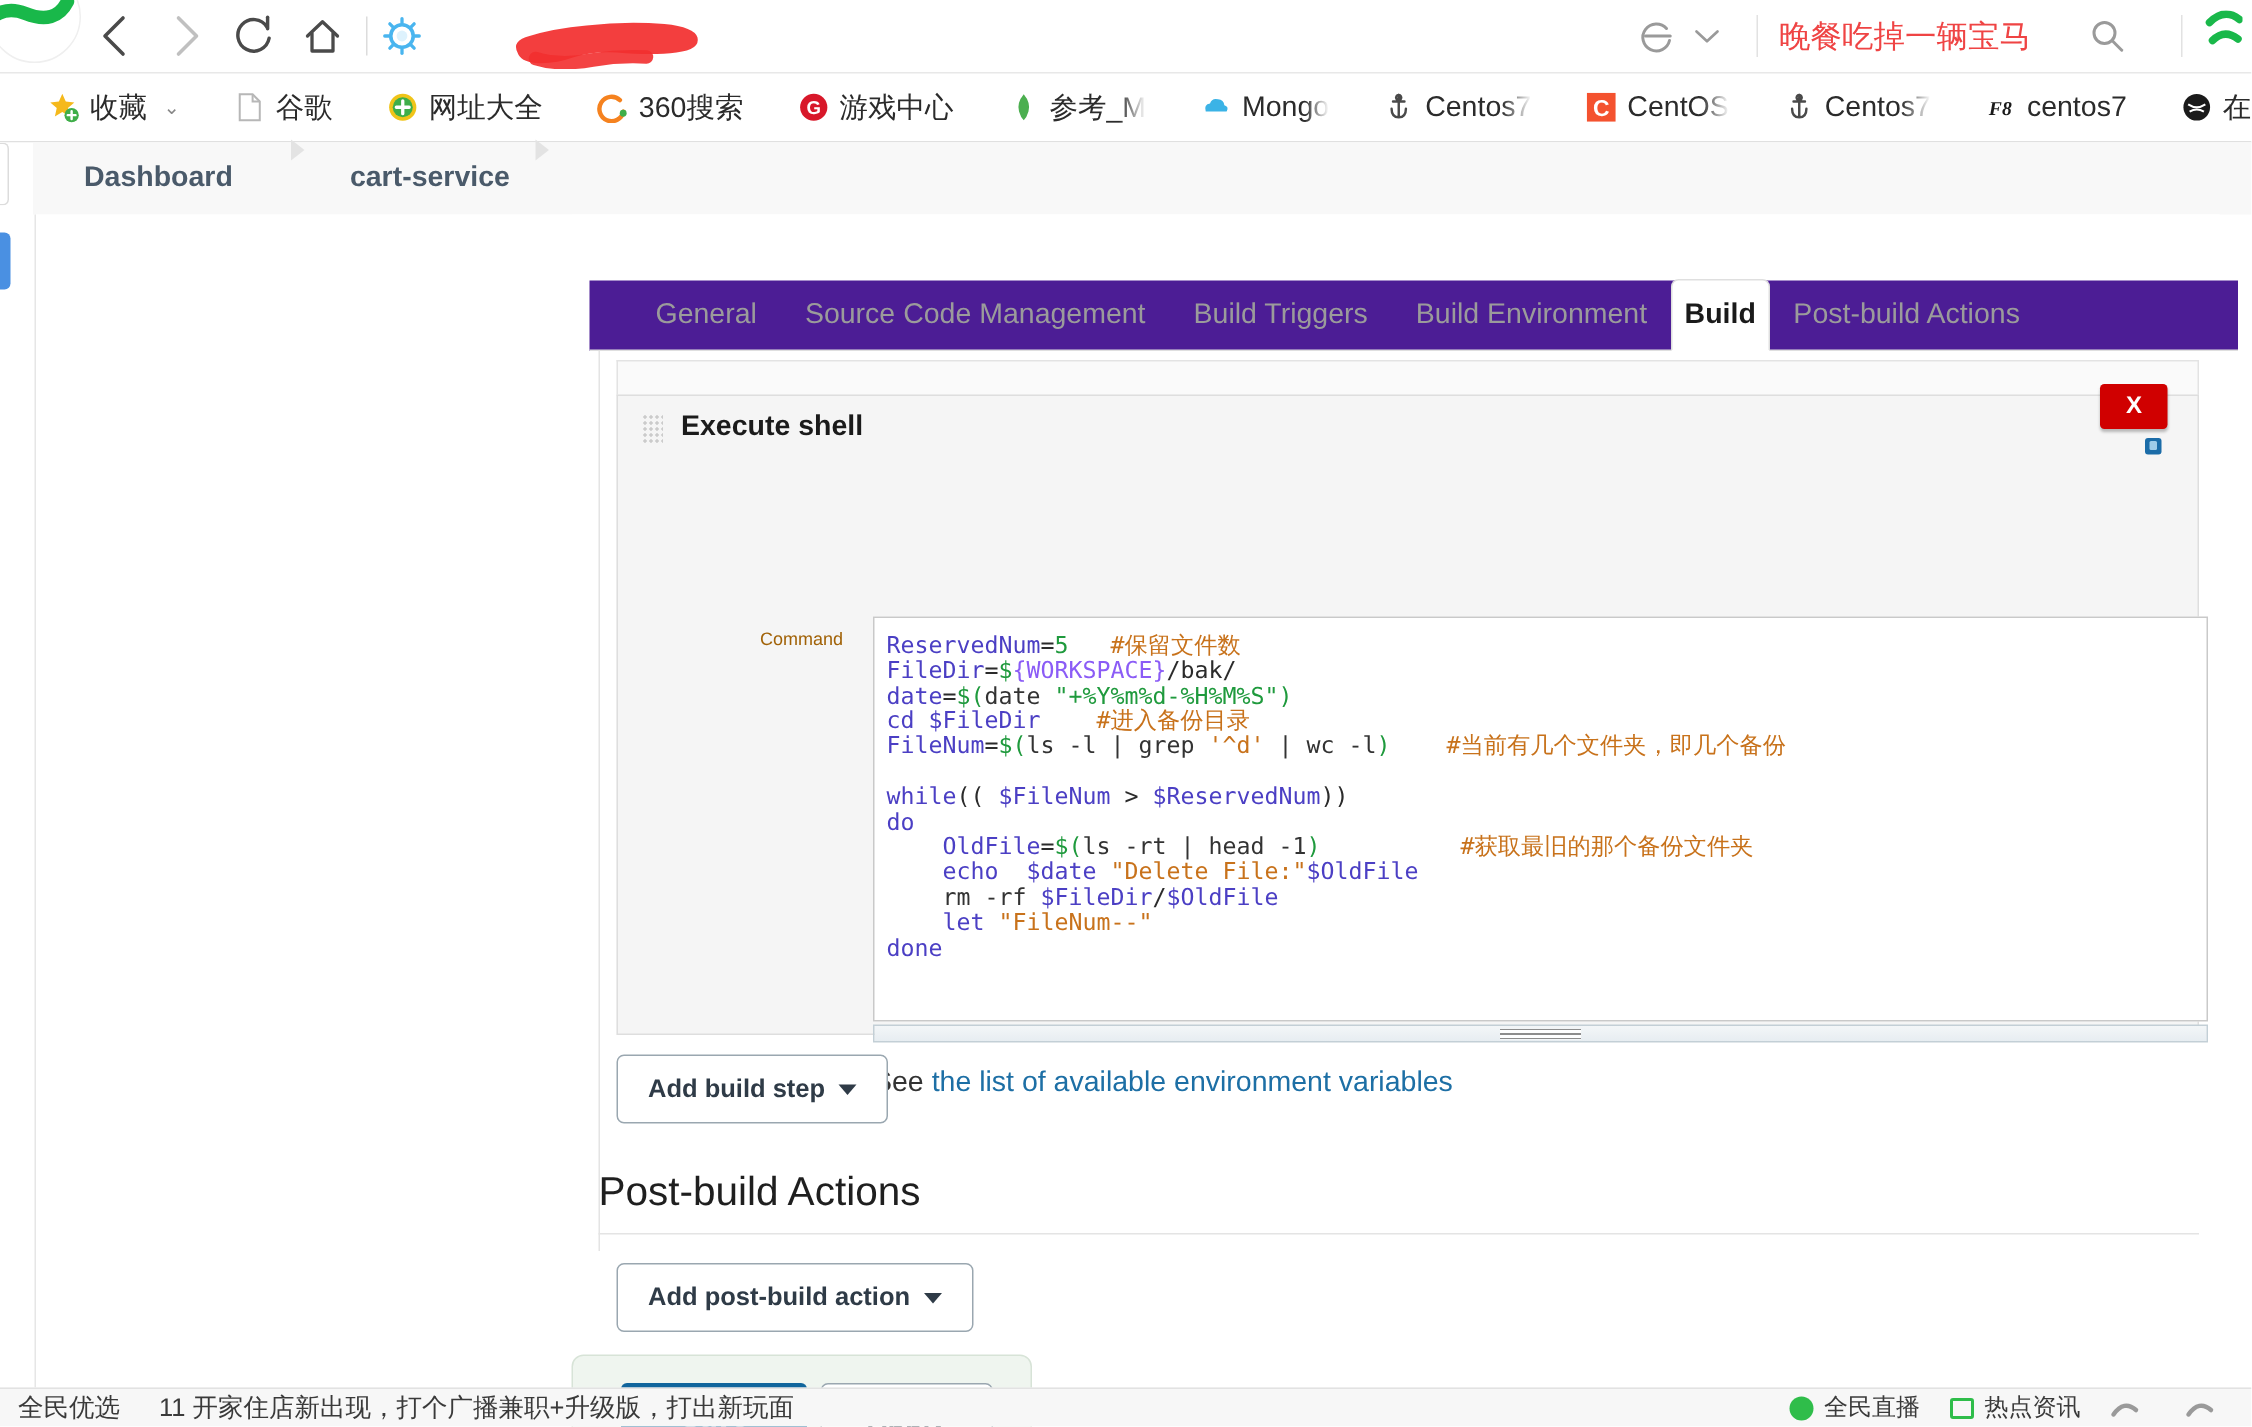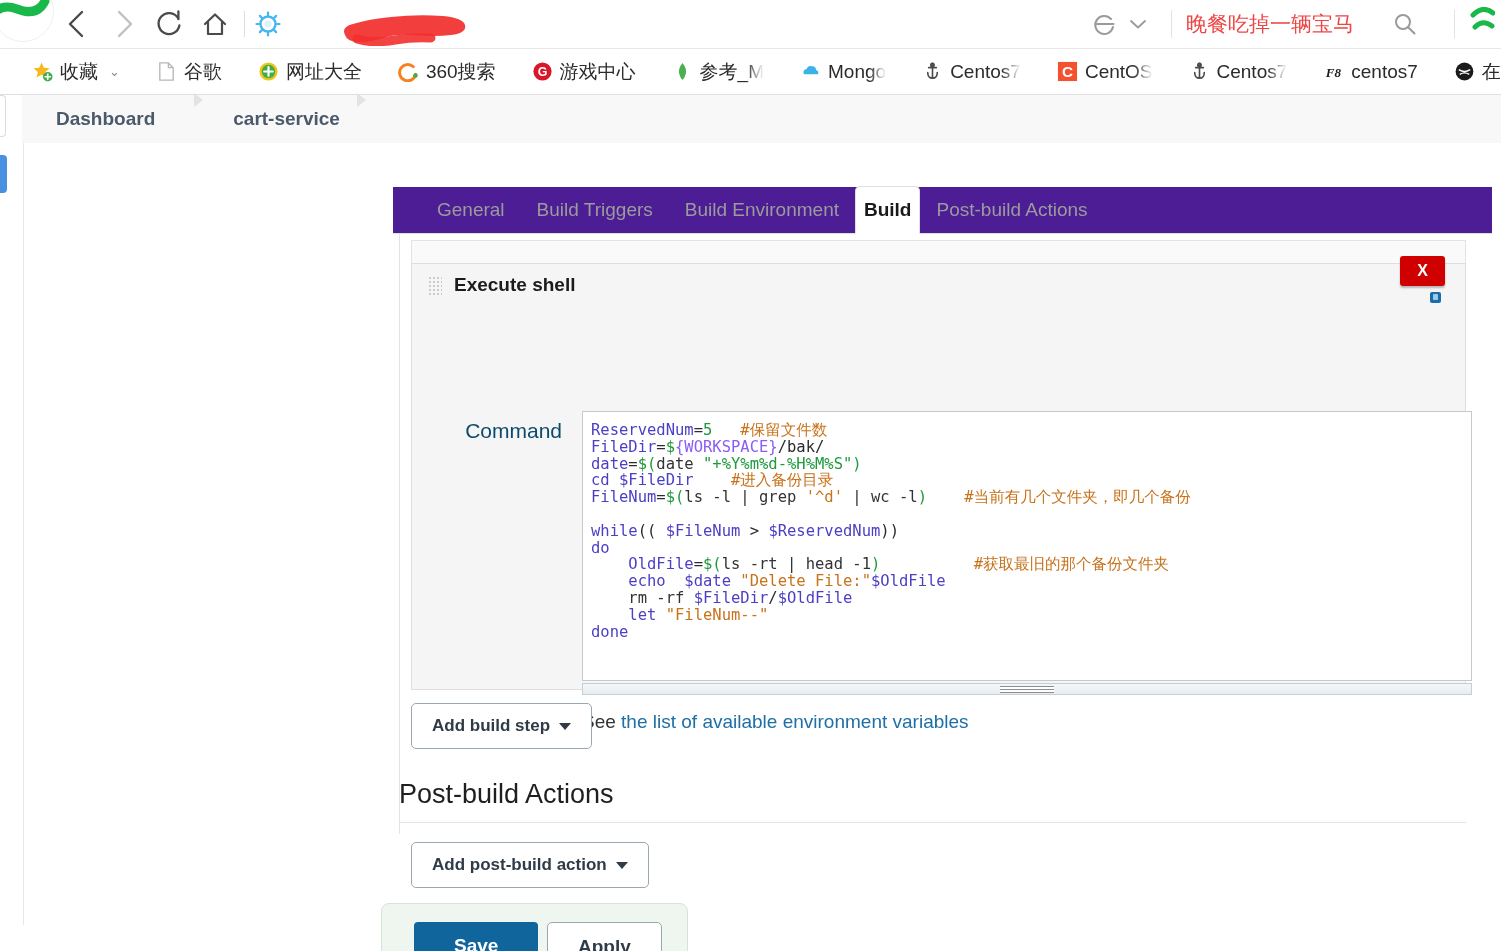--- a/index.html
+++ b/index.html
@@ -181,21 +181,21 @@
     width: 11px; height: 11px; border-radius: 2px;
     background: #1b6ca8;
   }
   .help-dot::after{
     content:""; position:absolute; left:3px; top:2px; width:5px;height:6px;
     background:#9ecbe8; border-radius:1px;
   }
 
   .field-label {
     position: absolute; left: 30px; top: 155px; width: 120px;
-    text-align: right; font-size: 21px; color: #0c4a6e;
+    text-align: right; font-size: 12px; color: #a16207;
     font-family: "Liberation Sans", sans-serif;
   }
 
   .code-area {
     position: absolute; left: 170px; top: 147px; width: 890px; height: 270px;
     background: #ffffff; border: 1px solid #c9c9c9;
     overflow: hidden;
   }
   pre.code {
     font-family: "DejaVu Sans Mono", "Liberation Mono", monospace;
@@ -504,20 +504,21 @@
       <div class="crumb second">cart-service</div>
       <div class="crumb-arrow" style="left:335px"></div>
     </div>
 
     <div class="content-white">
 
       <div class="config-panel">
 
         <div class="tabbar">
           <div class="tab">General</div>
+          <div class="tab">Source Code Management</div>
           <div class="tab">Build Triggers</div>
           <div class="tab">Build Environment</div>
           <div class="tab active">Build</div>
           <div class="tab">Post-build Actions</div>
         </div>
 
         <div class="vrule"></div>
 
         <div class="step-shell"></div>
 
@@ -570,14 +571,36 @@
 
         <div class="sticky-bar">
           <button class="btn-save">Save</button>
           <button class="btn-apply">Apply</button>
         </div>
 
       </div>
     </div>
   </div>
 
+  <div class="bottom-bar">
+    <div class="bb-left">
+      <span class="bb-item">全民优选</span>
+      <span class="bb-item">11 开家住店新出现，打个广播兼职+升级版，打出新玩面</span>
+    </div>
+    <div class="bb-right">
+      <span class="bb-chip">
+        <span class="dot-green"></span>
+        <span>全民直播</span>
+      </span>
+      <span class="bb-chip">
+        <span class="sq-green"></span>
+        <span>热点资讯</span>
+      </span>
+      <svg width="30" height="18" viewBox="0 0 30 18">
+        <path d="M2 13 Q9 3 17 10" stroke="#9a9a9a" stroke-width="3" fill="none" stroke-linecap="round"></path>
+      </svg>
+      <svg width="30" height="18" viewBox="0 0 30 18">
+        <path d="M2 13 Q9 3 17 10" stroke="#9a9a9a" stroke-width="3" fill="none" stroke-linecap="round"></path>
+      </svg>
+    </div>
+  </div>
 
 </div>
 
 </body></html>

